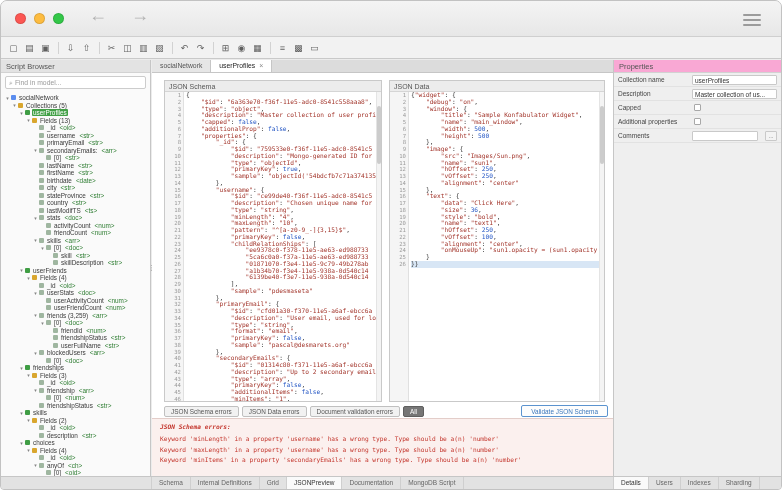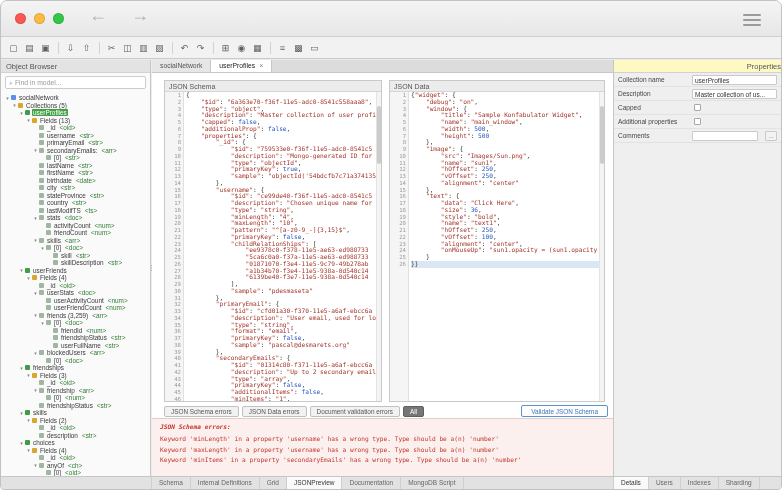--- a/index.html
+++ b/index.html
@@ -63,21 +63,21 @@
   .validation-tabs{position:absolute;top:344px;left:0;right:0;height:14px;display:flex;align-items:center;padding:0 6px 0 12px;background:#fff;}
   .vtab{font-size:6.4px;padding:0 6px;height:11px;line-height:10px;border:1px solid #c0c0c0;background:#f2f2f2;color:#555;margin-right:3px;border-radius:2px;}
   .vtab.active{background:#767676;color:#fff;border-color:#5f5f5f;}
   .validate-btn{margin-left:auto;font-size:6.4px;color:#3c78bd;border:1px solid #5b93cf;background:#fdfdfd;height:12px;line-height:11px;padding:0 9px;border-radius:2px;}
   .error-box{position:absolute;top:358px;left:0;right:0;bottom:0;background:#fbf0ee;border-top:1px solid #e3cdc9;
     font-family:"DejaVu Sans Mono",monospace;font-size:6.2px;color:#c4372e;padding:4px 8px;overflow:hidden;}
   .error-header{font-style:italic;font-weight:bold;margin-bottom:5px;}
   .error-line{margin-bottom:3.5px;white-space:nowrap;}
   
   .props{position:absolute;right:0;top:0;bottom:0;width:168px;background:#efefef;border-left:1px solid #c6c6c6;overflow:hidden;}
-  .props .panel-header{background:#fef9c3;text-align:right;}
+  .props .panel-header{background:#f9a8d4;}
   .prop-row{height:14px;display:flex;align-items:center;border-bottom:1px solid #e2e2e2;}
   .prop-label{width:78px;font-size:6.5px;color:#444;padding:0 4px;white-space:nowrap;overflow:hidden;flex:none;}
   .prop-input{flex:1;margin:2px 4px 2px 0;background:#fff;border:1px solid #c9c9c9;font-size:6.5px;line-height:9px;padding:0 2px;color:#333;border-radius:1px;overflow:hidden;white-space:nowrap;height:10px;}
   .prop-check{width:7px;height:7px;border:1px solid #a8a8a8;background:#fff;border-radius:1px;margin-left:2px;}
   .prop-ellipsis{width:12px;height:10px;border:1px solid #c9c9c9;background:#f3f3f3;font-size:6px;line-height:9px;text-align:center;color:#666;margin:0 4px 0 3px;border-radius:1px;}
   
   .bottombar{position:absolute;left:0;right:0;bottom:0;height:13px;background:#e2e2e2;border-top:1px solid #c6c6c6;display:flex;font-size:6.5px;color:#666;}
   .bb-spacer{width:151px;flex:none;border-right:1px solid #cfcfcf;}
   .bb-tabs{display:flex;flex:1;}
   .bb-tab{padding:0 7px;line-height:12px;border-right:1px solid #cfcfcf;white-space:nowrap;}
@@ -127,21 +127,21 @@
       <div class="tbtn">▦</div>
       <div class="tsep"></div>
       <div class="tbtn">≡</div>
       <div class="tbtn">▩</div>
       <div class="tbtn">▭</div>
     </div>
 
   <div class="main">
 
     <div class="obj-browser">
-      <div class="panel-header">Object Browser</div>
+      <div class="panel-header">Script Browser</div>
       <div class="search">
         <span class="mag">⌕</span>
         <span>Find in model...</span>
       </div>
       <div class="tree">
           <div class="tree-row" style="padding-left: 0px;">
             <span class="expander">▾</span>
             <span class="node-icon ic-model"></span>
             <span class="tree-label">socialNetwork</span>
           </div>

